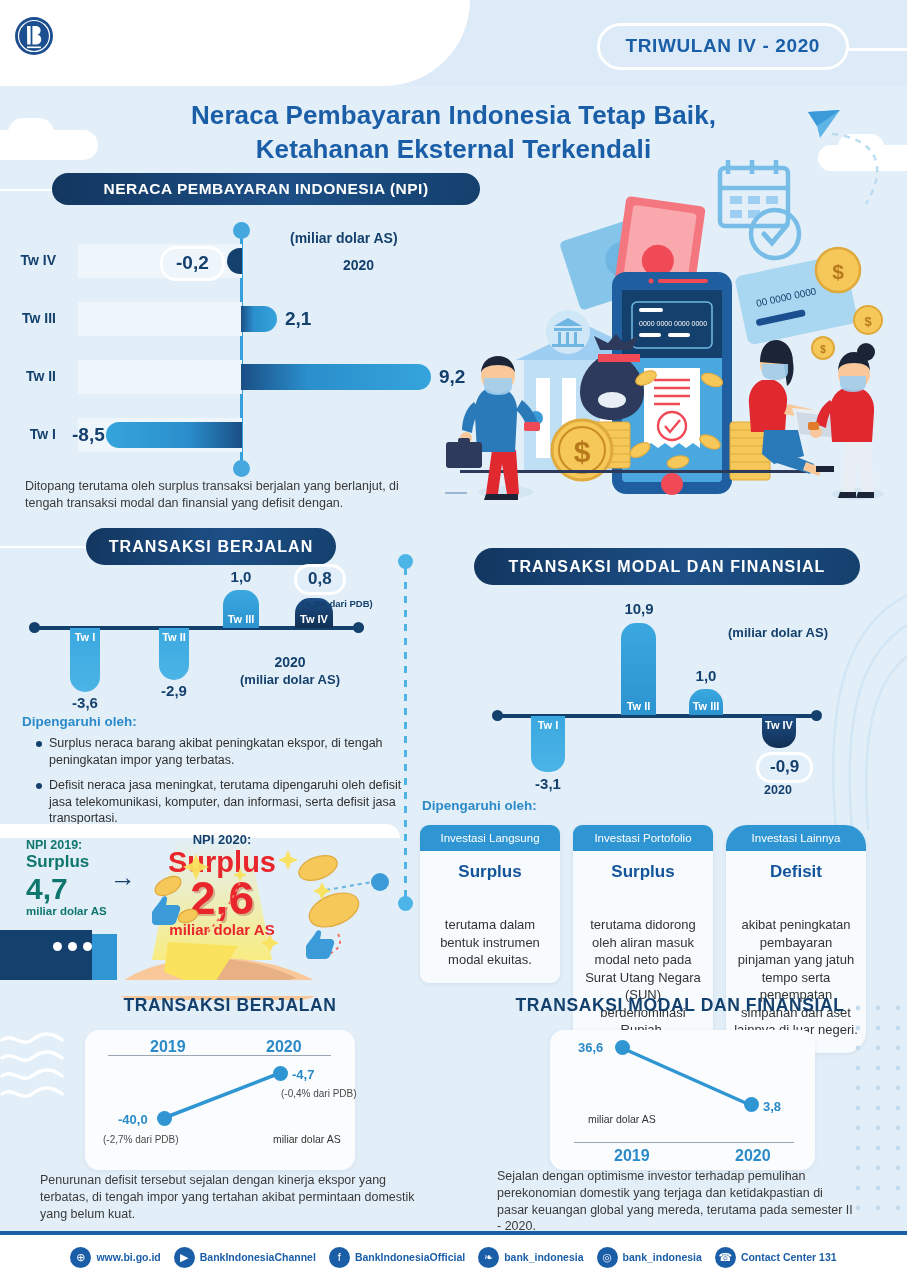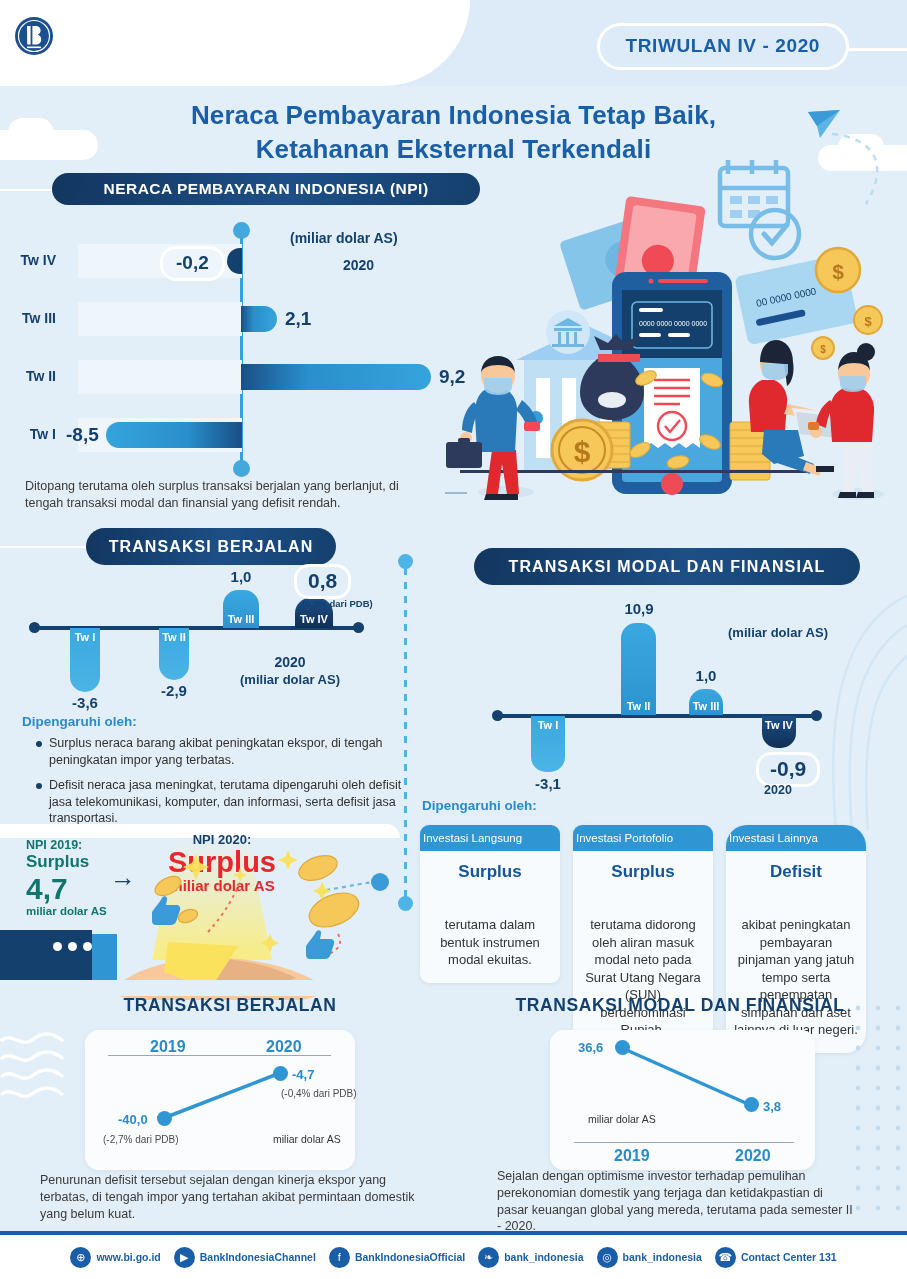--- a/index.html
+++ b/index.html
@@ -68,35 +68,35 @@
   .mini-axis-dot { position:absolute; width:11px; height:11px; border-radius:50%; background:#14406d; }
   .m-bar { position:absolute; display:flex; align-items:flex-start; justify-content:center;
            padding-top:3px; font-size:11px; font-weight:bold; color:#ffffff; }
   .m-bar.up { border-radius:15px 15px 0 0; align-items:flex-end; padding:0 0 3px 0;
               background:linear-gradient(180deg,#3aa8e0 0%,#2c93cf 100%); }
   .m-bar.down { border-radius:0 0 15px 15px;
                 background:linear-gradient(180deg,#3aa8e0 0%,#4cb4e6 100%); }
   .m-bar.navy { background:linear-gradient(180deg,#1c4e86 0%,#112f54 100%); }
   .m-val { position:absolute; font-size:15px; font-weight:bold; color:#14406d; text-align:center; }
   .m-val-badge { position:absolute; padding:2px 11px 3px; border-radius:15px; background:#e3eff8;
-                 border:3px solid #ffffff; font-size:21px; font-weight:bold; color:#14406d; }
+                 border:3px solid #ffffff; font-size:17px; font-weight:bold; color:#14406d; }
   .m-sub { position:absolute; font-size:9.5px; font-weight:bold; color:#14406d; }
   .m-units { position:absolute; font-size:12.5px; font-weight:bold; color:#14406d; text-align:center; }
 
   
   .inf-head { position:absolute; font-size:13.5px; font-weight:bold; color:#2b8ac9; }
   .inf-list { position:absolute; }
   .inf-item { display:flex; gap:7px; margin-bottom:9px; }
   .inf-dot { flex:0 0 6px; width:6px; height:6px; border-radius:50%; background:#14406d; margin-top:6px; }
   .inf-txt { font-size:12.5px; line-height:1.32; color:#303030; }
 
   
   .icard { position:absolute; width:140px; border-radius:9px; overflow:hidden;
            background:#f7fbfe; box-shadow:0 1px 4px rgba(30,80,140,.10); }
-  .icard-hd { background:#2f96d3; color:#fff; font-size:11.5px; text-align:left; padding:7px 3px; }
+  .icard-hd { background:#2f96d3; color:#fff; font-size:11.5px; text-align:center; padding:7px 3px; }
   .icard-bd { padding:11px 8px 14px; text-align:center; }
   .icard-st { font-size:17px; font-weight:bold; color:#14549b; margin-bottom:7px; }
   .icard-tx { font-size:13px; line-height:1.35; color:#333;margin-top:34px; }
 
   
   .sc-2019 { position:absolute; text-align:left; color:#0f766e; }
   .sc-2019 .t1 { font-size:12.5px; font-weight:bold; }
   .sc-2019 .t2 { font-size:17px; font-weight:bold; }
   .sc-2019 .t3 { font-size:30px; font-weight:bold; line-height:1; margin:2px 0 1px; }
   .sc-2019 .t4 { font-size:11.5px; font-weight:bold; }
@@ -200,28 +200,28 @@
     <div class="npi-lbl">Tw II</div>
     <div class="npi-track"></div>
     <div class="npi-bar pos" style="width:190px;"></div>
     <div class="npi-val" style="left:439px;">9,2</div>
   </div>
 
   <div class="npi-row" style="top:194px;">
     <div class="npi-lbl">Tw I</div>
     <div class="npi-track"></div>
     <div class="npi-bar neg" style="left:106px;width:136px;"></div>
-    <div class="npi-val" style="left:66px;">-8,5</div>
+    <div class="npi-val" style="left:72px;">-8,5</div>
   </div>
 
   <div class="npi-units" style="left:290px;top:8px;">(miliar dolar AS)</div>
   <div class="npi-units" style="left:343px;top:35px;">2020</div>
 </div>
 
-<div class="caption" style="left:25px;top:478px;width:415px;">Ditopang terutama oleh surplus transaksi berjalan yang berlanjut, di tengah transaksi modal dan finansial yang defisit rendah.</div>
+<div class="caption" style="left:25px;top:478px;width:415px;">Ditopang terutama oleh surplus transaksi berjalan yang berlanjut, di tengah transaksi modal dan finansial yang defisit dengan.</div>
 <div style="position:absolute;left:445px;top:492px;width:22px;height:2px;background:#9ab8d4;"></div>
 
 <svg style="position:absolute;left:440px;top:150px;width:467px;height:390px;" viewBox="0 0 467 390">
 
   <g stroke="#77bde8" stroke-width="4.5" fill="none">
     <rect x="280" y="18" width="68" height="58" rx="5"></rect>
     <path d="M288 10v14M312 10v14M336 10v14"></path>
     <path d="M282 38h64"></path>
   </g>
   <g fill="#9ecef1">
@@ -470,20 +470,21 @@
   <div class="t4">miliar dolar AS</div>
 </div>
 
 <div class="arrow-right" style="left:110px;top:862px;">→</div>
 
 <div class="glow" style="left:152px;top:838px;width:120px;height:122px;"></div>
 
 <div class="sc-2020" style="left:142px;top:832px;width:160px;">
   <div class="u1">NPI 2020:</div>
   <div class="u2">Surplus</div>
+  <div class="u3">2,6</div>
   <div class="u4">miliar dolar AS</div>
 </div>
 
 <svg style="position:absolute;left:0;top:930px;width:400px;height:70px;" viewBox="0 0 400 70">
   <path d="M110 62c20-22 60-34 104-34 40 0 72 8 96 20 10 5 14 14 6 18-18 8-66 10-110 10-44 0-76-4-96-14z" fill="#f8c89b"></path>
   <path d="M214 28c36 2 62 10 82 20-16 6-48 8-82 8z" fill="#e8b183"></path>
   <path d="M168 12l70 4-28 44-46-18z" fill="#fae25c"></path>
   <rect x="0" y="0" width="92" height="58" fill="#14406d"></rect>
   <rect x="92" y="4" width="25" height="54" fill="#2f96d3"></rect>
 </svg>

